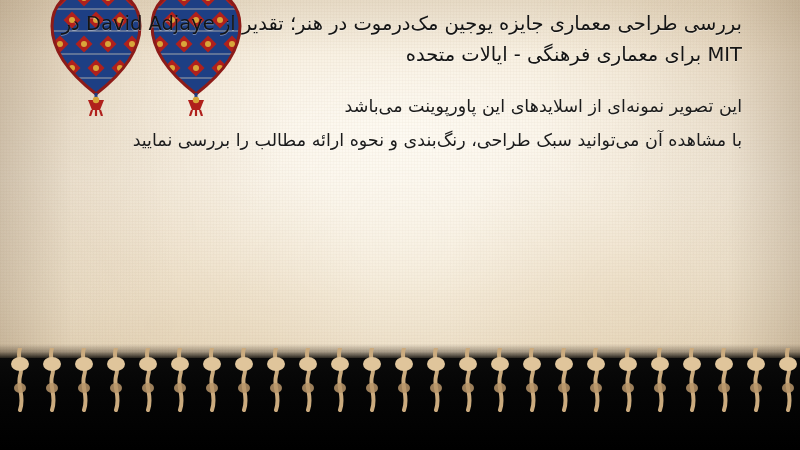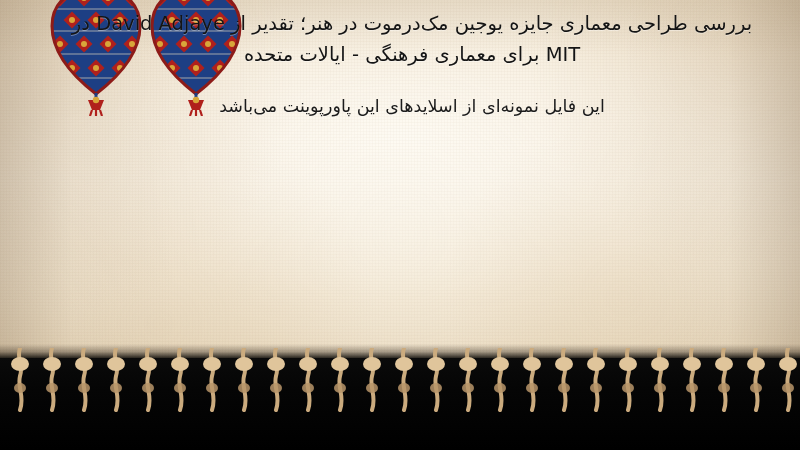--- a/index.html
+++ b/index.html
@@ -90,23 +90,22 @@
     bottom: 38px;
     height: 64px;
   }
 
   
   .text-wrap {
     position: absolute;
     top: 0;
     left: 0;
     right: 0;
-    padding: 8px 34px 0 58px;
+    padding: 8px 58px 0 58px;
     box-sizing: border-box;
-    text-align: center;
   }
   .title {
     font-size: 19.5px;
     line-height: 31px;
     color: #141414;
     font-weight: 400;
     letter-spacing: 0;
     margin: 0;
     text-shadow: 0 1px 0 rgba(255,255,255,0.35);
   }
@@ -330,17 +329,18 @@
         <ellipse cx="724" cy="40" rx="6" ry="5"></ellipse>
           <ellipse cx="756" cy="40" rx="6" ry="5"></ellipse>
         <ellipse cx="788" cy="40" rx="6" ry="5"></ellipse>
       </g>
     </svg>
   </div>
 
   <div class="text-wrap">
     <h1 class="title">بررسی طراحی معماری جایزه یوجین مک‌درموت در هنر؛ تقدیر از David Adjaye در MIT برای معماری فرهنگی - ایالات متحده</h1>
     <div class="subtitle-block">
-      <p class="sub-line first">این فایل نمونه‌ای از اسلایدهای این پاورپوینت می‌باشد</p>
+      <p class="sub-line first">این تصویر نمونه‌ای از اسلایدهای این پاورپوینت می‌باشد</p>
+      <p class="sub-line">با مشاهده آن می‌توانید سبک طراحی، رنگ‌بندی و نحوه ارائه مطالب را بررسی نمایید</p>
     </div>
   </div>
 
 </div>
 
 </body></html>

